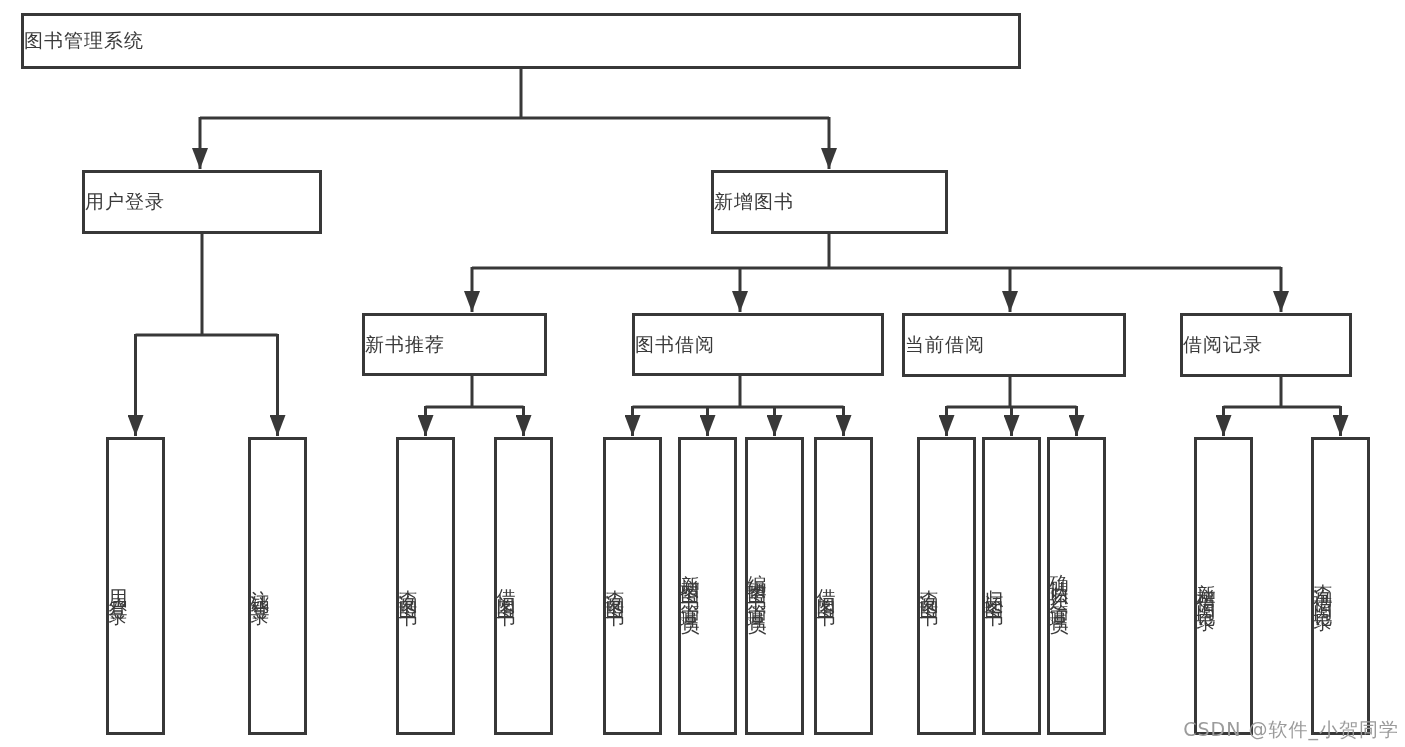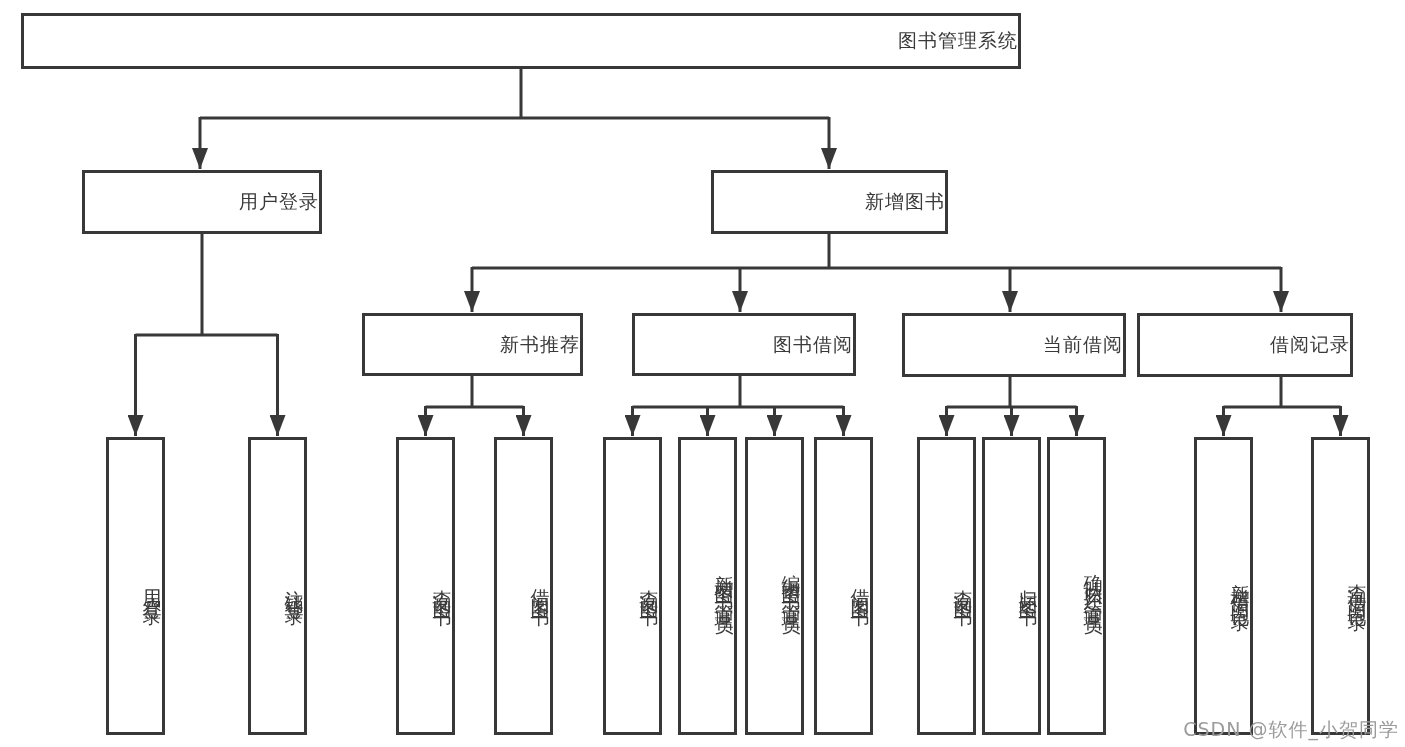--- a/index.html
+++ b/index.html
@@ -12,21 +12,21 @@
     overflow:hidden;
   }
   .connectors{position:absolute;left:0;top:0;}
   .box{
     position:absolute;
     box-sizing:border-box;
     border:3px solid #383838;
     background:#ffffff;
     display:flex;
     align-items:center;
-    justify-content:flex-end;
+    justify-content:flex-start;
   }
   .box.h span{
     font-size:19px;
     letter-spacing:1px;
     white-space:nowrap;
   }
   .box.v span{
     writing-mode:vertical-rl;
     font-size:19px;
     letter-spacing:6px;
@@ -95,30 +95,30 @@
     <span>图书管理系统</span>
   </div>
 
   <div class="box h" style="left:82px;top:170px;width:240px;height:64px">
     <span>用户登录</span>
   </div>
   <div class="box h" style="left:711px;top:170px;width:237px;height:64px">
     <span>新增图书</span>
   </div>
 
-  <div class="box h" style="left:362px;top:313px;width:221px;height:63px">
+  <div class="box h" style="left:362px;top:313px;width:185px;height:63px">
     <span>新书推荐</span>
   </div>
-  <div class="box h" style="left:632px;top:313px;width:224px;height:63px">
+  <div class="box h" style="left:632px;top:313px;width:252px;height:63px">
     <span>图书借阅</span>
   </div>
   <div class="box h" style="left:902px;top:313px;width:224px;height:64px">
     <span>当前借阅</span>
   </div>
-  <div class="box h" style="left:1137px;top:313px;width:216px;height:64px">
+  <div class="box h" style="left:1180px;top:313px;width:172px;height:64px">
     <span>借阅记录</span>
   </div>
 
   <div class="box v" style="left:106px;top:437px;width:59px;height:298px">
     <span>用户登录</span>
   </div>
   <div class="box v" style="left:248px;top:437px;width:59px;height:298px">
     <span>注销登录</span>
   </div>
 

